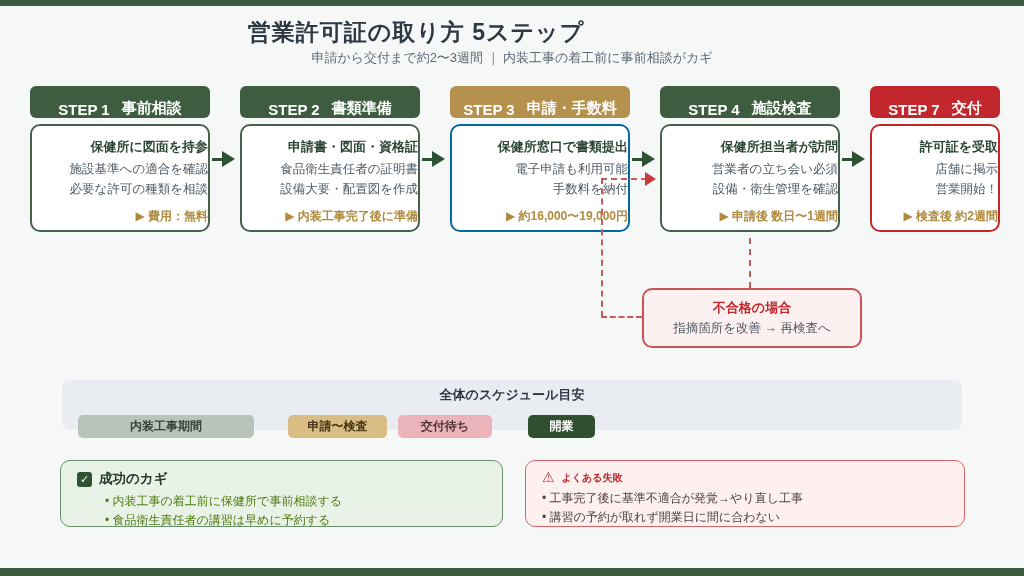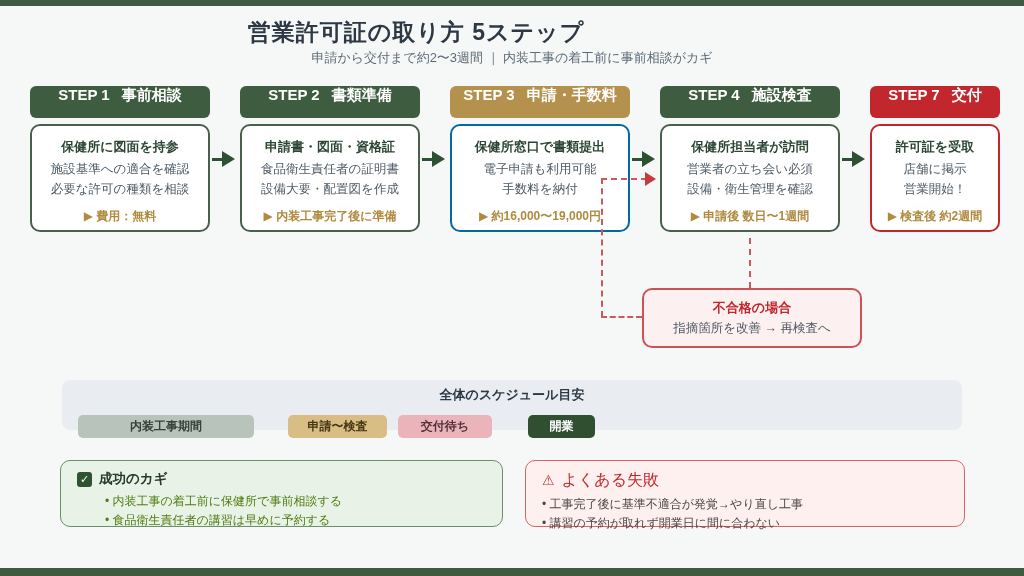--- a/index.html
+++ b/index.html
@@ -28,30 +28,30 @@
   
   .step-col { position: absolute; top: 86px; }
   .col-0 { left: 30px;  width: 180px; }
   .col-1 { left: 240px; width: 180px; }
   .col-2 { left: 450px; width: 180px; }
   .col-3 { left: 660px; width: 180px; }
   .col-4 { left: 870px; width: 130px; }
 
   .step-header {
     height: 32px; border-radius: 6px;
-    display: flex; align-items: flex-start; justify-content: center; gap: 12px;
+    display: flex; align-items: flex-end; justify-content: center; gap: 12px;
     color: #ffffff; font-weight: bold; font-size: 15px;
   }
   .theme-green .step-header { background: #3e5c40; }
   .theme-gold  .step-header { background: #b5914e; }
   .theme-red   .step-header { background: #c1272d; }
 
   .step-card {
     margin-top: 6px; height: 108px; background: #ffffff;
-    border-radius: 10px; padding-top: 12px; text-align: center;
+    border-radius: 10px; padding-top: 12px; text-align: right;
   }
   .theme-green .step-card { border: 2px solid #49604f; }
   .theme-gold  .step-card { border: 2px solid #0369a1; }
   .theme-red   .step-card { border: 2px solid #c1272d; }
 
   .step-lead { font-size: 13px; font-weight: bold; color: #2c4634; margin-bottom: 3px; }
   .step-line { font-size: 12.5px; color: #4c5963; line-height: 1.62; }
   .step-note { margin-top: 8px; font-size: 12px; font-weight: bold; color: #b08a3e; }
 
   
@@ -112,21 +112,21 @@
   }
   .success-box { left: 60px;  width: 443px; background: #e9f2e6; border: 1.5px solid #6b8e6d; }
   .failure-box { left: 525px; width: 440px; background: #fdf0ee; border: 1.5px solid #d4666a; }
   .tip-title-row { display: flex; align-items: center; gap: 7px; margin-bottom: 4px; }
   .check-chip {
     width: 15px; height: 15px; border-radius: 3px; background: #2f5233;
     color: #ffffff; font-size: 11px; line-height: 15px; text-align: center; font-weight: bold;
   }
   .warn-glyph { color: #c1272d; font-size: 14px; line-height: 15px; }
   .success-box .tip-title { font-size: 13.5px; font-weight: bold; color: #263a29; }
-  .failure-box .tip-title { font-size: 16px; font-weight: normal; color: #c1272d; }
+  .failure-box .tip-title { font-size: 10px; font-weight: bold; color: #c1272d; }
   .tip-list { list-style: none; }
   .tip-list li { font-size: 12px; line-height: 1.55; }
   .tip-list li::before { content: "• "; }
   .success-box .tip-list li { color: #4d7c0f; margin-left: 28px; }
   .failure-box .tip-list li { color: #4d4444; }
 </style>
 </head>
 <body>
 
 <div class="stage">

